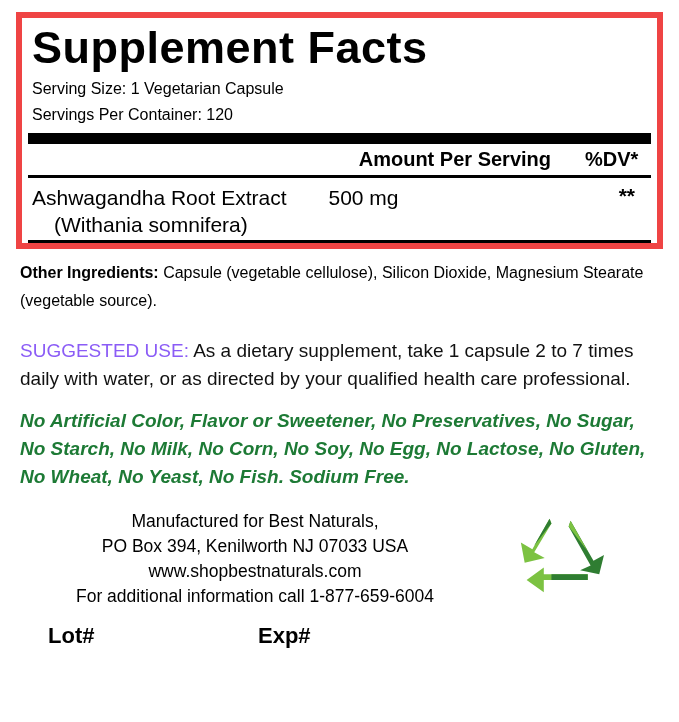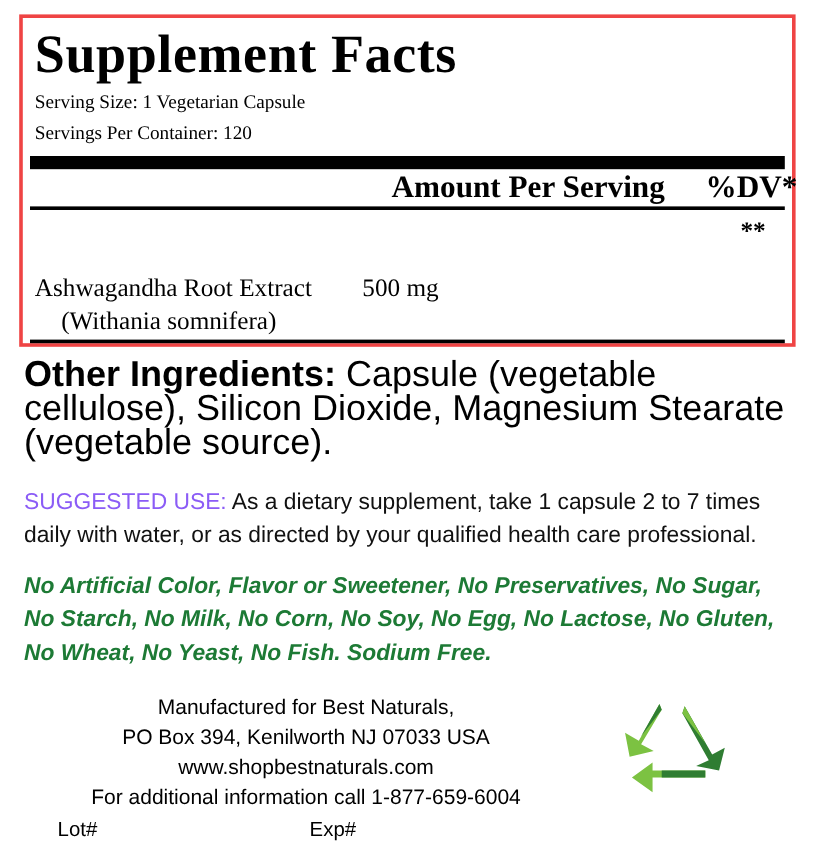--- a/index.html
+++ b/index.html
@@ -17,25 +17,24 @@
   .label {
     position: relative;
     width: 679px;
     height: 722px;
     box-sizing: border-box;
     padding: 8px 12px 0 12px;
   }
 
   
   .sf-box {
-    border: 3px solid #ef4444;
+    border: 6px solid #ef4444;
     box-sizing: border-box;
     margin: 4px 4px 0 4px;
     padding: 0 0 0 0;
-    font-family: Liberation Serif, serif;
   }
   .sf-title {
     font-size: 45px;
     line-height: 52px;
     font-weight: 700;
     letter-spacing: 0.5px;
     padding: 4px 10px 0 10px;
     white-space: nowrap;
   }
   .sf-serving {
@@ -52,21 +51,21 @@
   .rule-thin {
     height: 3px;
     background: #000;
     margin: 0 6px;
   }
   .sf-amount-row {
     display: flex;
     align-items: flex-end;
     justify-content: flex-end;
     padding: 1px 10px 2px 10px;
-    font-size: 26px;
+    font-size: 20px;
     line-height: 28px;
     font-weight: 700;
   }
   .sf-amount-row .amount {
     flex: 0 0 auto;
     margin-right: 34px;
   }
   .sf-amount-row .dv {
     flex: 0 0 auto;
     width: 62px;
@@ -74,21 +73,20 @@
   }
   .sf-nutrient {
     position: relative;
     padding: 6px 10px 2px 10px;
     font-size: 21px;
     line-height: 27px;
   }
   .sf-nutrient .row1 {
     display: flex;
     align-items: baseline;
-    margin-top: 46px;
   }
   .sf-nutrient .name { flex: 0 0 auto; }
   .sf-nutrient .qty {
     flex: 0 0 auto;
     margin-left: 42px;
   }
   .sf-nutrient .stars {
     position: absolute;
     right: 22px;
     top: 4px;
@@ -99,21 +97,21 @@
     padding-left: 22px;
   }
   .sf-footnote {
     font-size: 21px;
     line-height: 26px;
     padding: 4px 10px 6px 10px;
   }
 
   
   .other {
-    font-size: 30px;
+    font-size: 16px;
     line-height: 28px;
     padding: 10px 6px 0 8px;
   }
   .other b { font-weight: 700; }
 
   
   .suggested {
     font-size: 19px;
     line-height: 28px;
     padding: 22px 6px 0 8px;
@@ -138,22 +136,23 @@
     padding: 18px 6px 0 8px;
     font-size: 17.5px;
     line-height: 25px;
     text-align: center;
   }
   .footer .lines { width: 470px; }
   .footer .lines div { white-space: nowrap; }
   .lot-row {
     display: flex;
     width: 470px;
-    margin-top: 2px;
-    font-size: 17px;
+    margin-top: 14px;
+    font-size: 22px;
+    font-weight: bold;
   }
   .lot-row .lot { width: 210px; text-align: left; padding-left: 28px;}
   .lot-row .exp { text-align: left; }
 
   .recycle {
     position: absolute;
     right: 58px;
     top: 22px;
     width: 96px;
     height: 86px;

